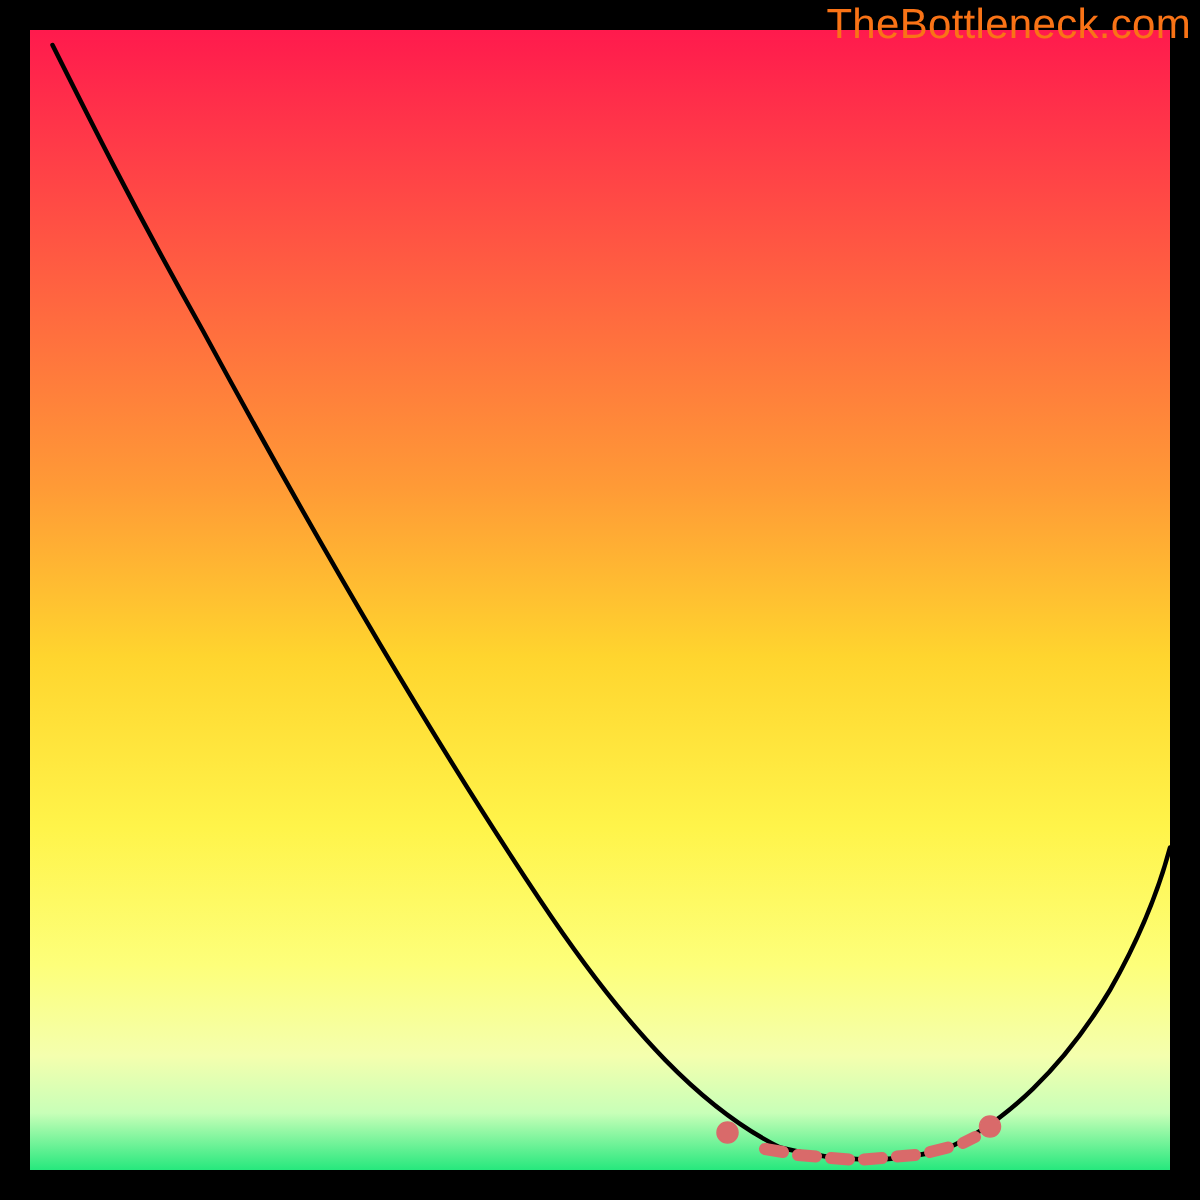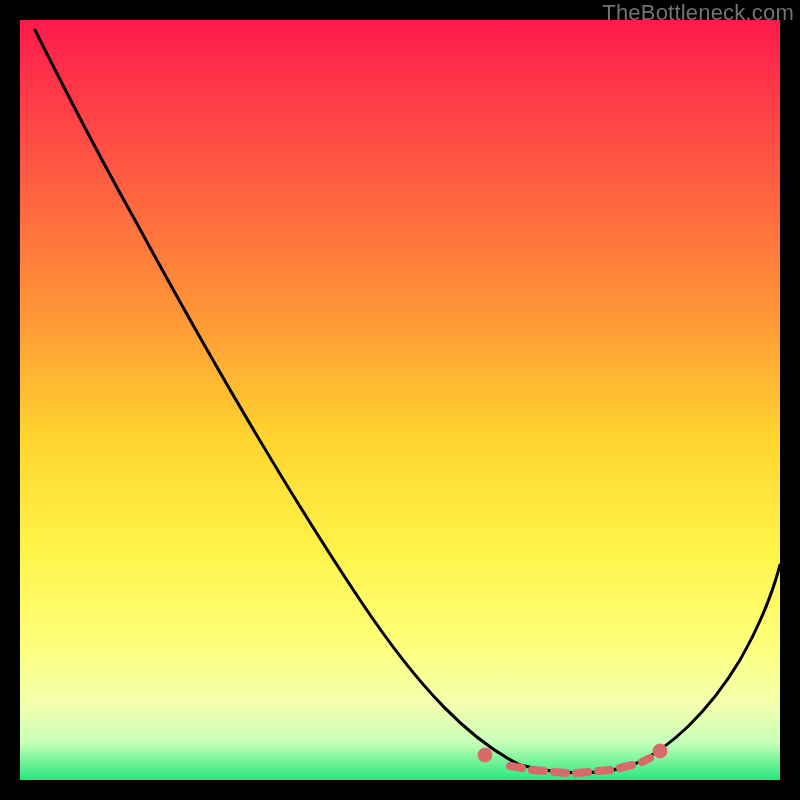--- a/index.html
+++ b/index.html
@@ -35,22 +35,22 @@
       #fdff7a 82%,
       #f4ffae 90%,
       #c8ffb8 95%,
       #26e87d 100%
     );
   }
   .watermark {
     position: absolute;
     right: 6px;
     top: 0px;
-    color: #737373;
-    font-size: 22px;
+    color: #f97316;
+    font-size: 28px;
     font-weight: 500;
     letter-spacing: 0.2px;
   }
   svg.curve {
     position: absolute;
     left: 0;
     top: 0;
     width: 760px;
     height: 760px;
   }

